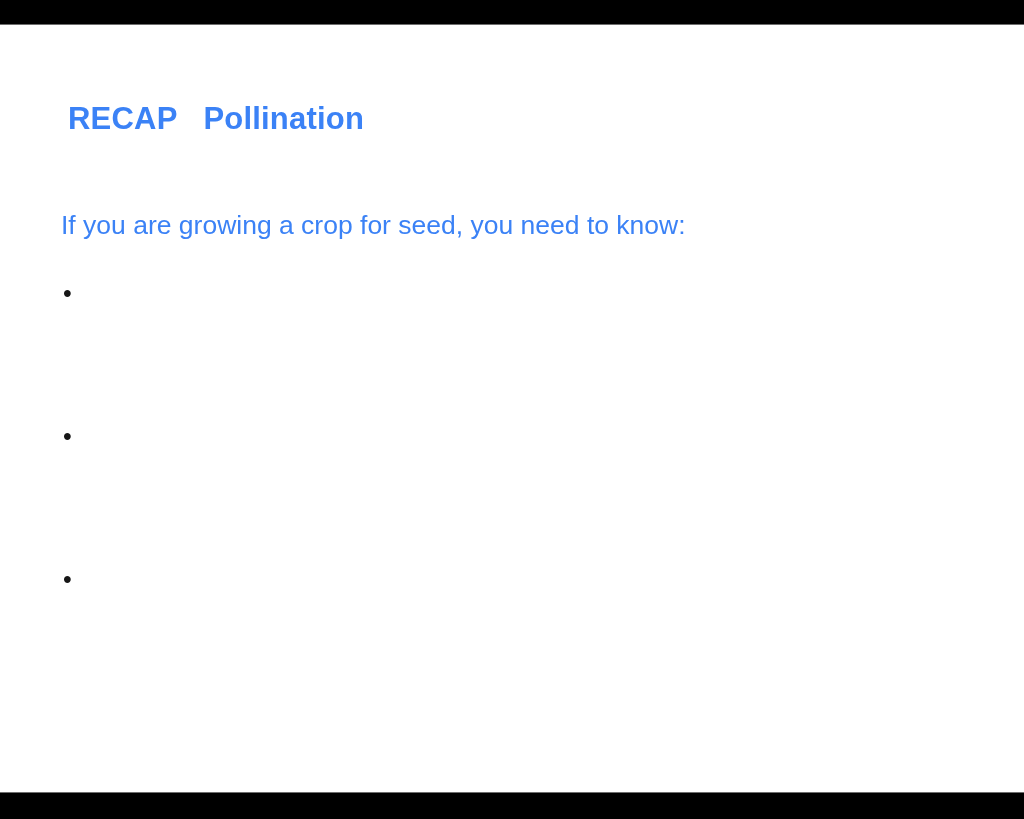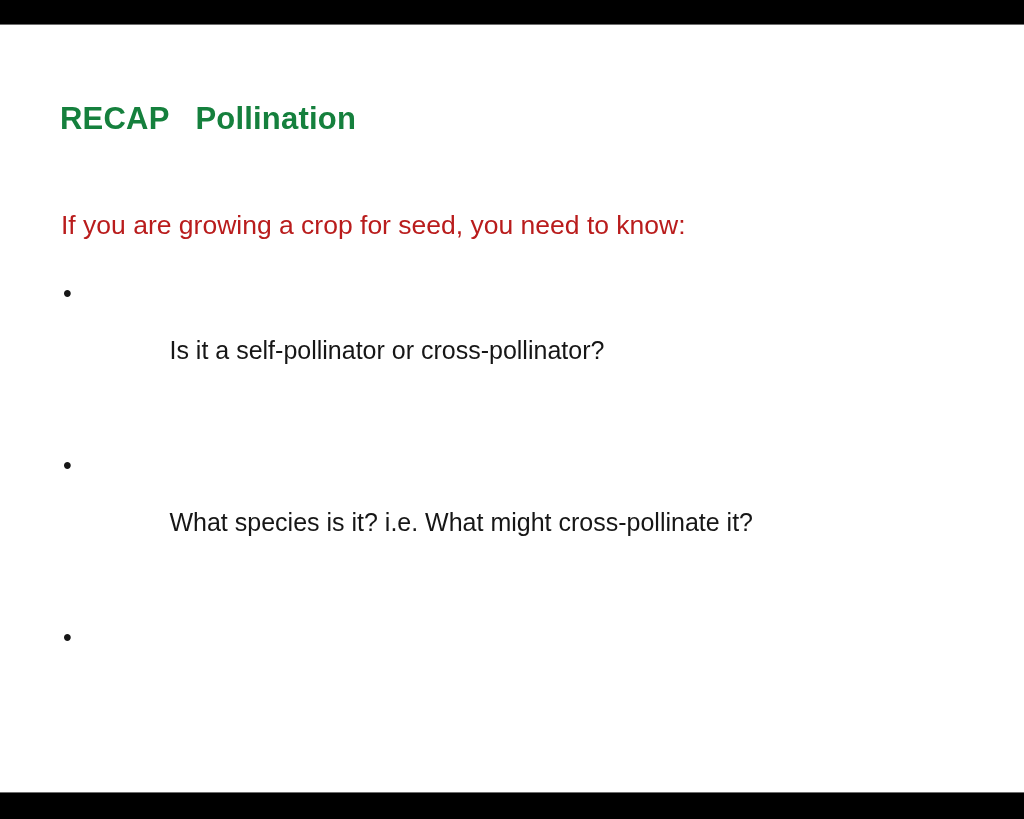--- a/index.html
+++ b/index.html
@@ -36,37 +36,37 @@
   .slide-canvas {
     position: absolute;
     left: 0;
     top: 25px;
     width: 1024px;
     height: 768px;
     background: #ffffff;
   }
   .slide-title {
     position: absolute;
-    left: 60px;
+    left: 68px;
     top: 76px;
     font-size: 31px;
     font-weight: bold;
-    color: #15803d;
+    color: #3b82f6;
     letter-spacing: 0.2px;
     white-space: pre;
   }
   .slide-body {
     position: absolute;
     left: 61px;
     top: 185px;
     width: 910px;
   }
   .intro-line {
     font-size: 26.5px;
-    color: #b91c1c;
+    color: #3b82f6;
     line-height: 1.2;
     margin: 0 0 0 0;
     white-space: pre;
   }
   .bullet-list {
     list-style: none;
     margin: 0;
     padding: 0;
     position: relative;
     top: 37px;
@@ -104,26 +104,24 @@
     <div class="slide-title">RECAP   Pollination</div>
 
     <div class="slide-body">
 
       <p class="intro-line">If you are growing a crop for seed, you need to know:</p>
 
       <ul class="bullet-list">
 
         <li class="bullet-item">
           <span class="bullet-marker">•</span>
-          <span>Is it a self-pollinator or cross-pollinator?</span>
         </li>
 
         <li class="bullet-item">
           <span class="bullet-marker">•</span>
-          <span>What species is it? i.e. What might cross-pollinate it?</span>
         </li>
 
         <li class="bullet-item">
           <span class="bullet-marker">•</span>
         </li>
 
       </ul>
 
     </div>
 

